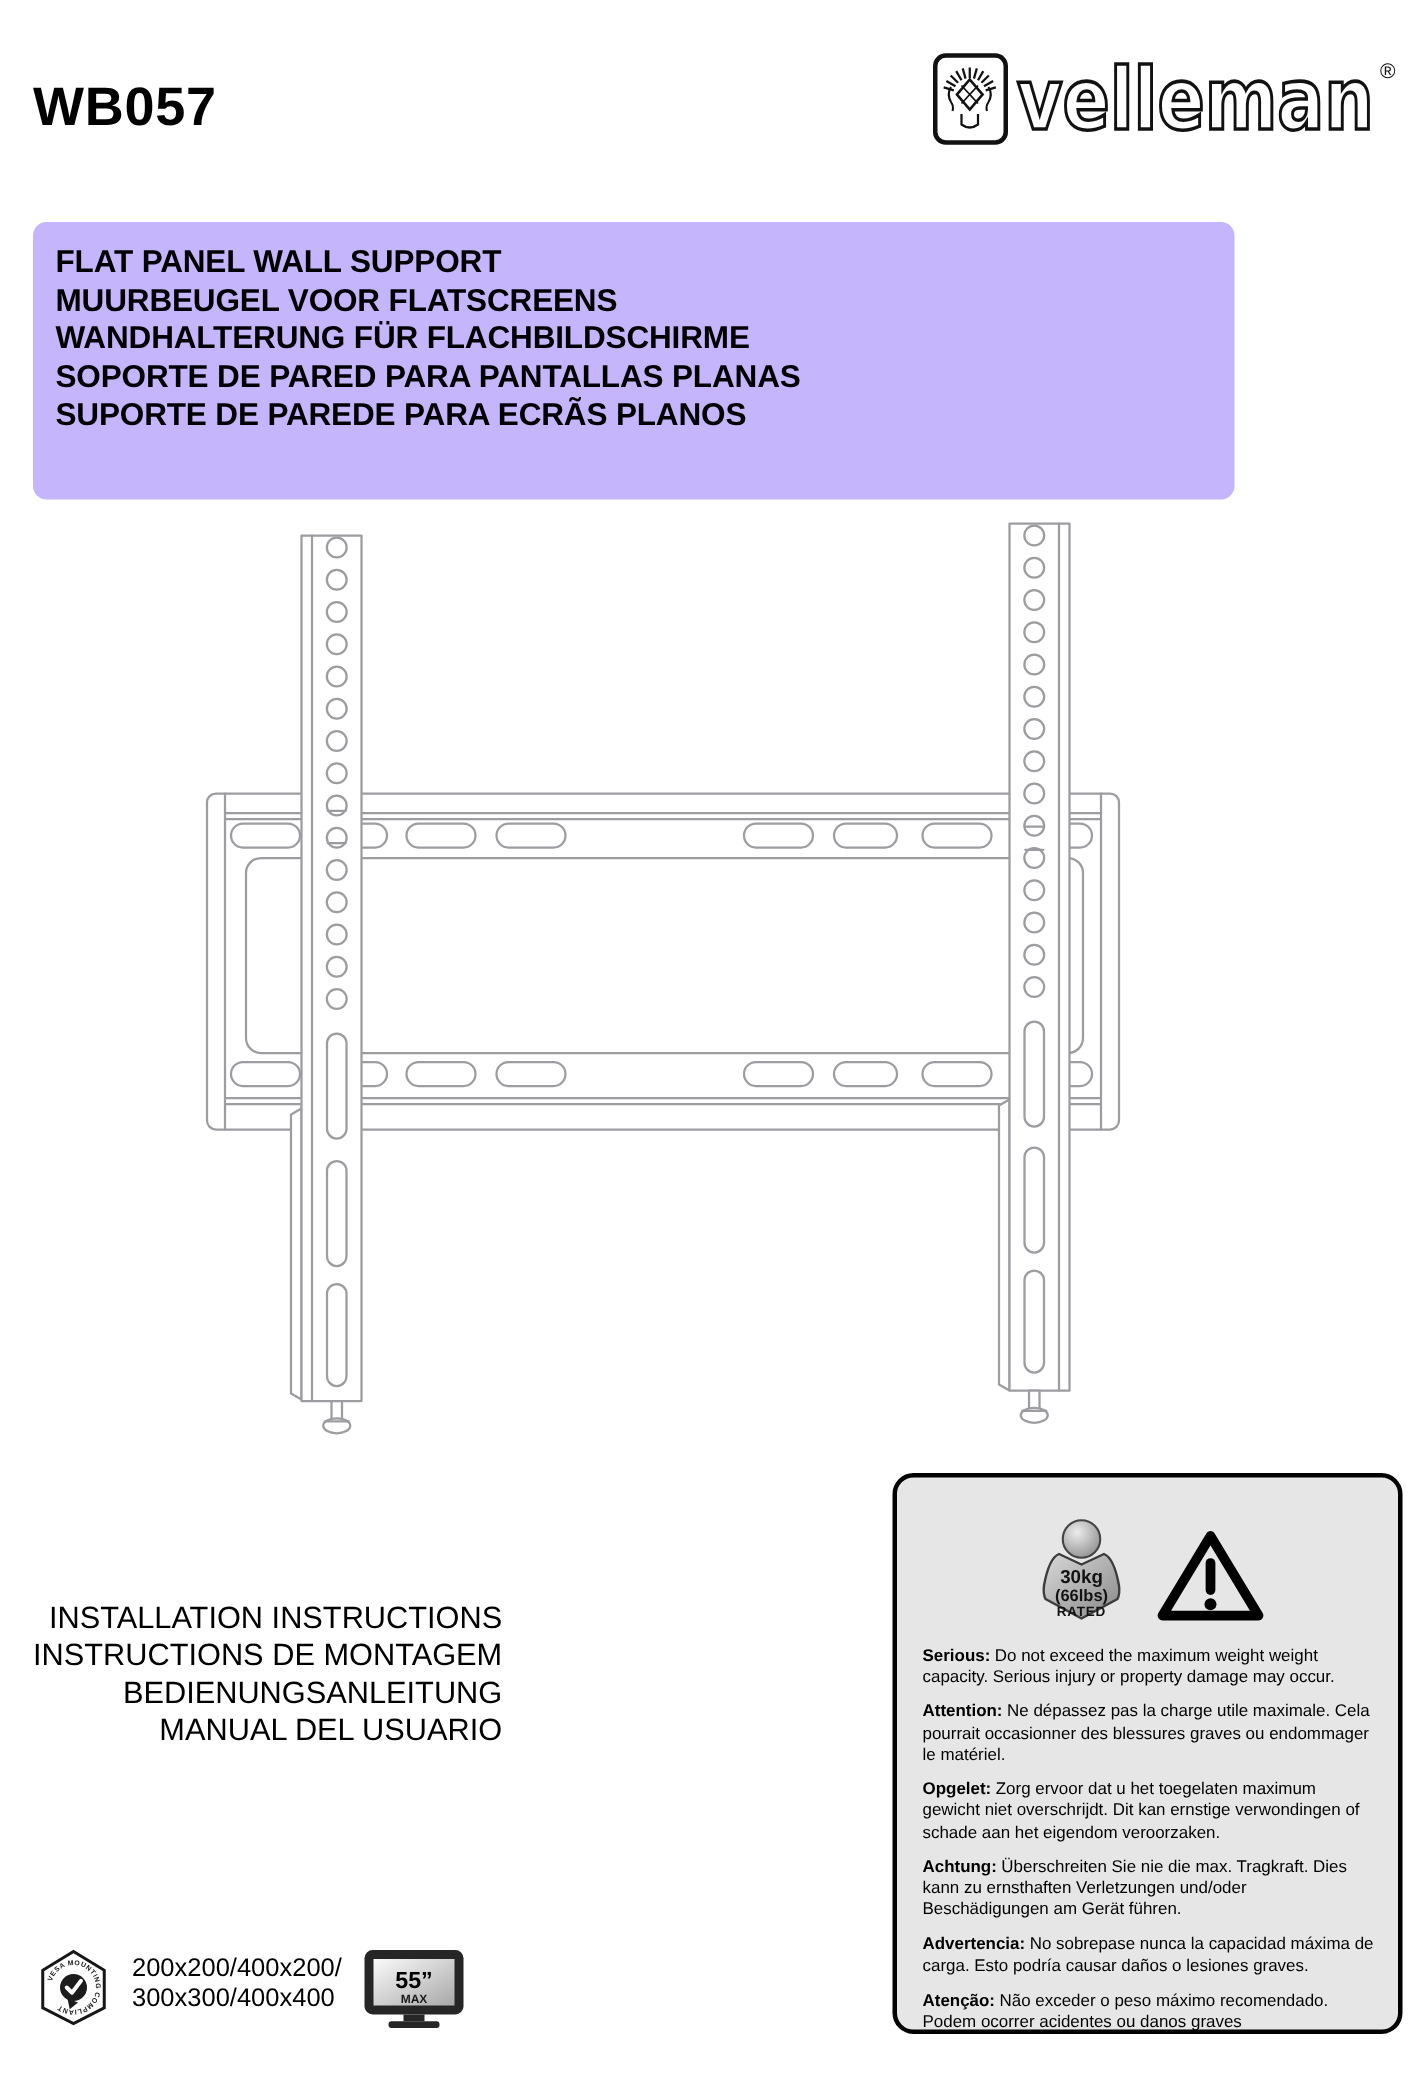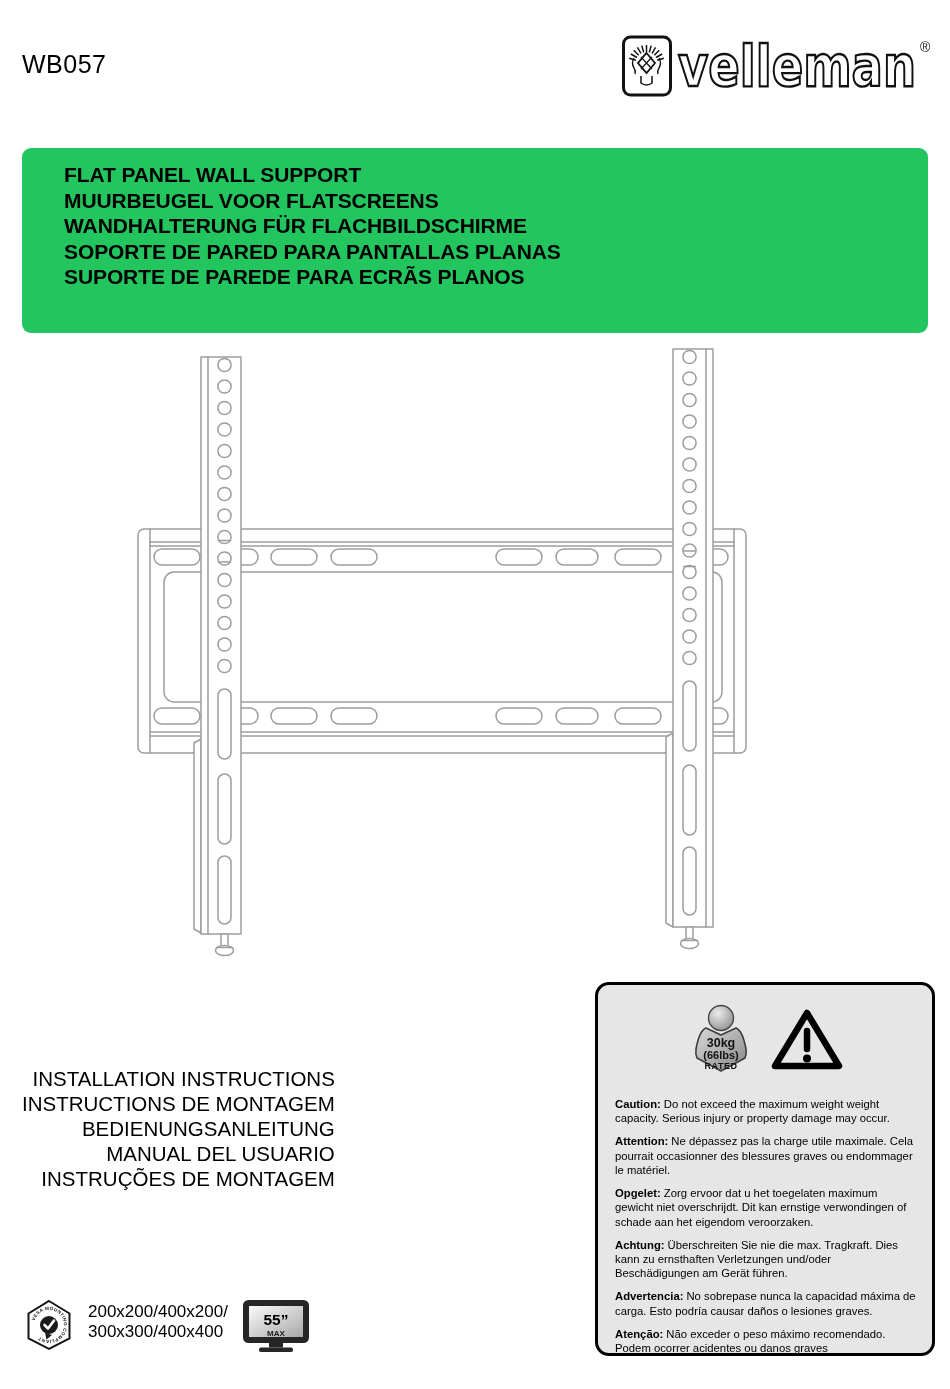--- a/index.html
+++ b/index.html
@@ -2,42 +2,42 @@
 <html><head>
 <meta charset="utf-8">
 <style>
   html,body { margin:0; padding:0; background:#fff; }
   .page {
     position:relative; width:950px; height:1389px; background:#fff;
     font-family:"Liberation Sans", sans-serif; color:#000; overflow:hidden;
   }
   .model {
     position:absolute; left:22px; top:50px;
-    font-size:25px; font-weight:normal; letter-spacing:.5px;
+    font-size:36px; font-weight:bold; letter-spacing:.5px;
   }
   .logo { position:absolute; left:622px; top:32px; }
   .titlebox {
-    position:absolute; left:22px; top:148px; width:906px; height:185px;
-    background:#22c55e; border-radius:9px; box-sizing:border-box;
-    padding:14px 0 0 42px;
+    position:absolute; left:22px; top:148px; width:801px; height:185px;
+    background:#c4b5fd; border-radius:9px; box-sizing:border-box;
+    padding:14px 0 0 15px;
   }
   .titlebox .tl {
     font-size:21px; font-weight:bold; line-height:25.5px; letter-spacing:-.1px;
     white-space:nowrap;
   }
   .drawing { position:absolute; left:128px; top:344px; }
   .instructions { position:absolute; left:22px; top:1066px;text-align:right; }
   .instructions .il { font-size:20.5px; line-height:25px; white-space:nowrap; }
   .cautionbox {
     position:absolute; left:595px; top:982px; width:340px; height:374px;
     box-sizing:border-box; background:#e6e6e6; border:3px solid #000;
     border-radius:14px;
   }
   .icons-row {
-    display:flex; justify-content:center; align-items:flex-start; gap:14px;
+    display:flex; justify-content:center; align-items:flex-end; gap:14px;
     margin-top:16px; height:84px;
   }
   .cwarn {
     margin:9px 14px 0 17px; font-size:11.3px; line-height:1.26; text-align:left;
   }
   .cwarn.first { margin-top:12px; }
   .cwarn b { margin-right:3px; }
   .hexbadge { position:absolute; left:24px; top:1299px; }
   .vesasizes {
     position:absolute; left:88px; top:1302px;
@@ -180,21 +180,20 @@
         </g>
       </g>
     </g>
   </svg>
 
   <div class="instructions">
     <div class="il">INSTALLATION INSTRUCTIONS</div>
     <div class="il">INSTRUCTIONS DE MONTAGEM</div>
     <div class="il">BEDIENUNGSANLEITUNG</div>
     <div class="il">MANUAL DEL USUARIO</div>
-    <div class="il">INSTRUÇÕES DE MONTAGEM</div>
   </div>
 
   <div class="cautionbox">
     <div class="icons-row">
       <svg width="70" height="76" viewBox="0 0 70 76">
         <defs>
           <radialGradient id="ballg" cx="38%" cy="32%" r="75%">
             <stop offset="0%" stop-color="#ececec"></stop>
               <stop offset="100%" stop-color="#8f8f8f"></stop>
           </radialGradient>
@@ -209,21 +208,21 @@
         <text x="35" y="58" text-anchor="middle" font-size="11" font-weight="bold" fill="#121212" font-family="&quot;Liberation Sans&quot;, sans-serif">(66lbs)</text>
         <text x="35" y="68" text-anchor="middle" font-size="9" font-weight="bold" fill="#121212" letter-spacing="0.5" font-family="&quot;Liberation Sans&quot;, sans-serif">RATED</text>
       </svg>
       <svg width="74" height="68" viewBox="0 0 74 68" style="margin-top:5px">
         <path d="M37,7 L69,60 L5,60 Z" fill="none" stroke="#000" stroke-width="6.5" stroke-linejoin="round"></path>
         <line x1="37" y1="25" x2="37" y2="43" stroke="#000" stroke-width="6.5" stroke-linecap="round"></line>
         <circle cx="37" cy="52.5" r="4" fill="#000"></circle>
       </svg>
     </div>
     <p class="cwarn first">
-      <b>Caution:</b><span>Do not exceed the maximum weight weight capacity. Serious injury or property damage may occur.</span>
+      <b>Serious:</b><span>Do not exceed the maximum weight weight capacity. Serious injury or property damage may occur.</span>
     </p>
     <p class="cwarn">
       <b>Attention:</b><span>Ne dépassez pas la charge utile maximale. Cela pourrait occasionner des blessures graves ou endommager le matériel.</span>
     </p>
     <p class="cwarn">
       <b>Opgelet:</b><span>Zorg ervoor dat u het toegelaten maximum gewicht niet overschrijdt. Dit kan ernstige verwondingen of schade aan het eigendom veroorzaken.</span>
     </p>
     <p class="cwarn">
       <b>Achtung:</b><span>Überschreiten Sie nie die max. Tragkraft. Dies kann zu ernsthaften Verletzungen und/oder Beschädigungen am Gerät führen.</span>
     </p>

